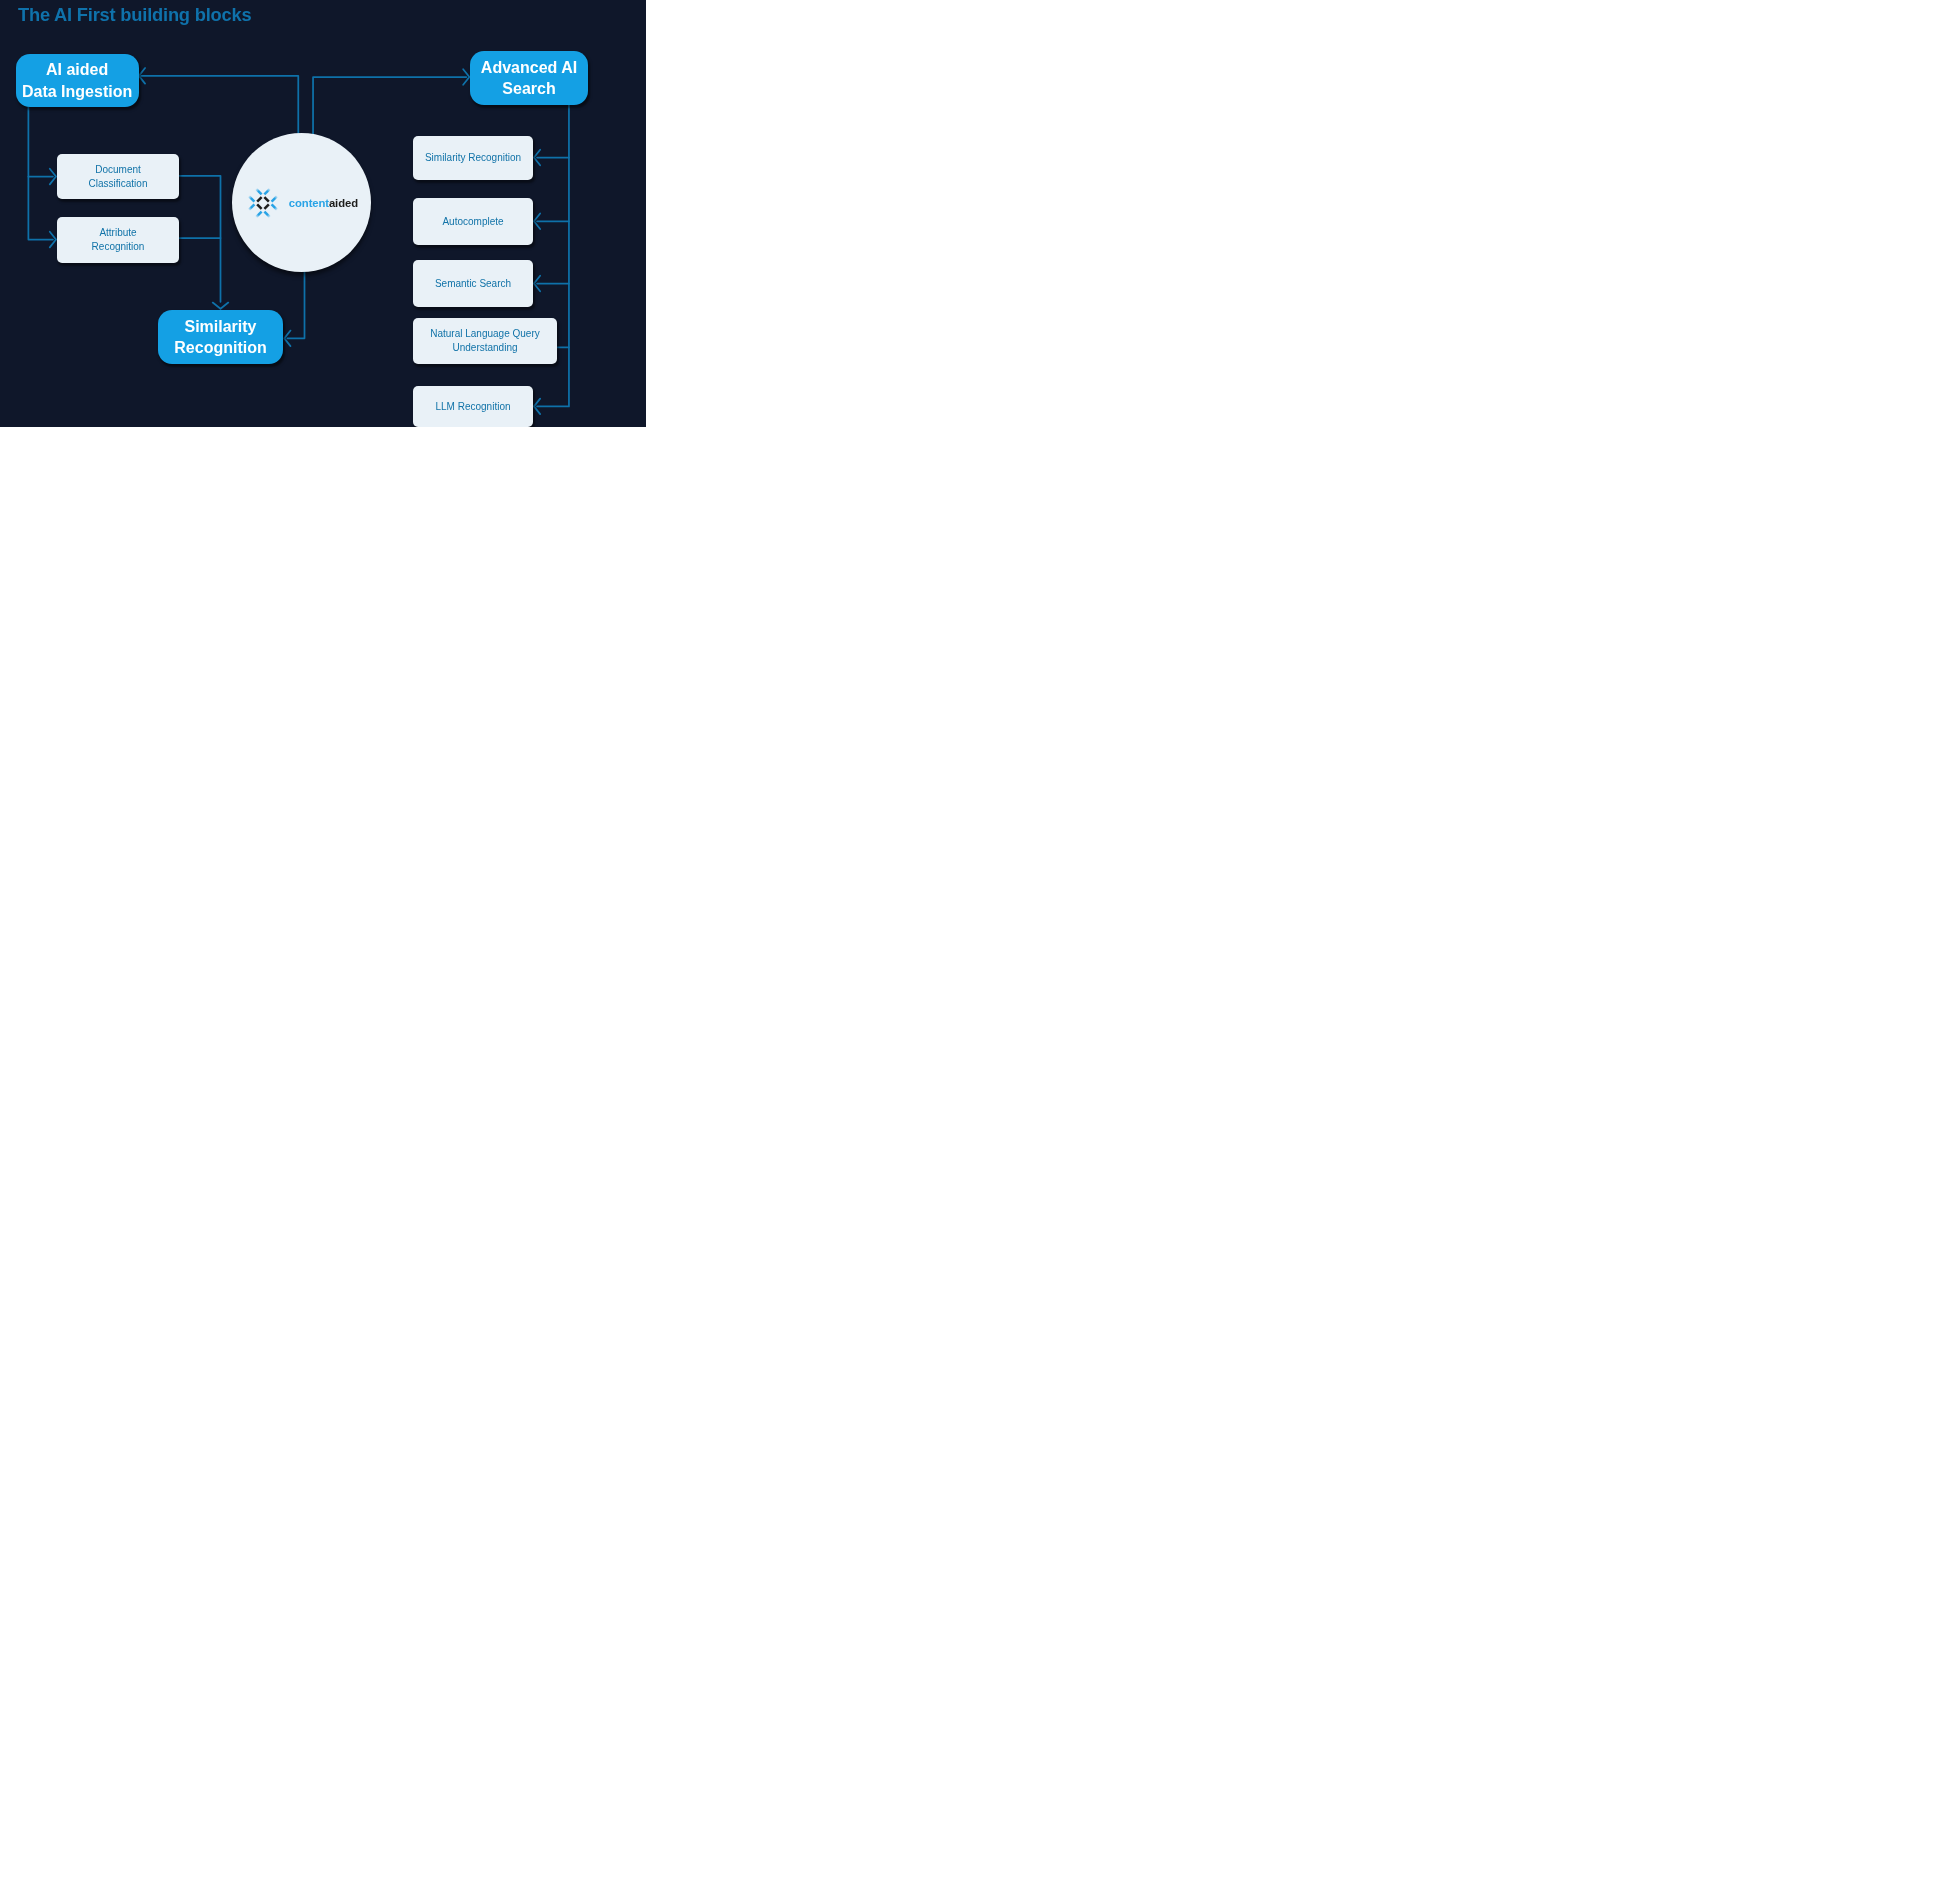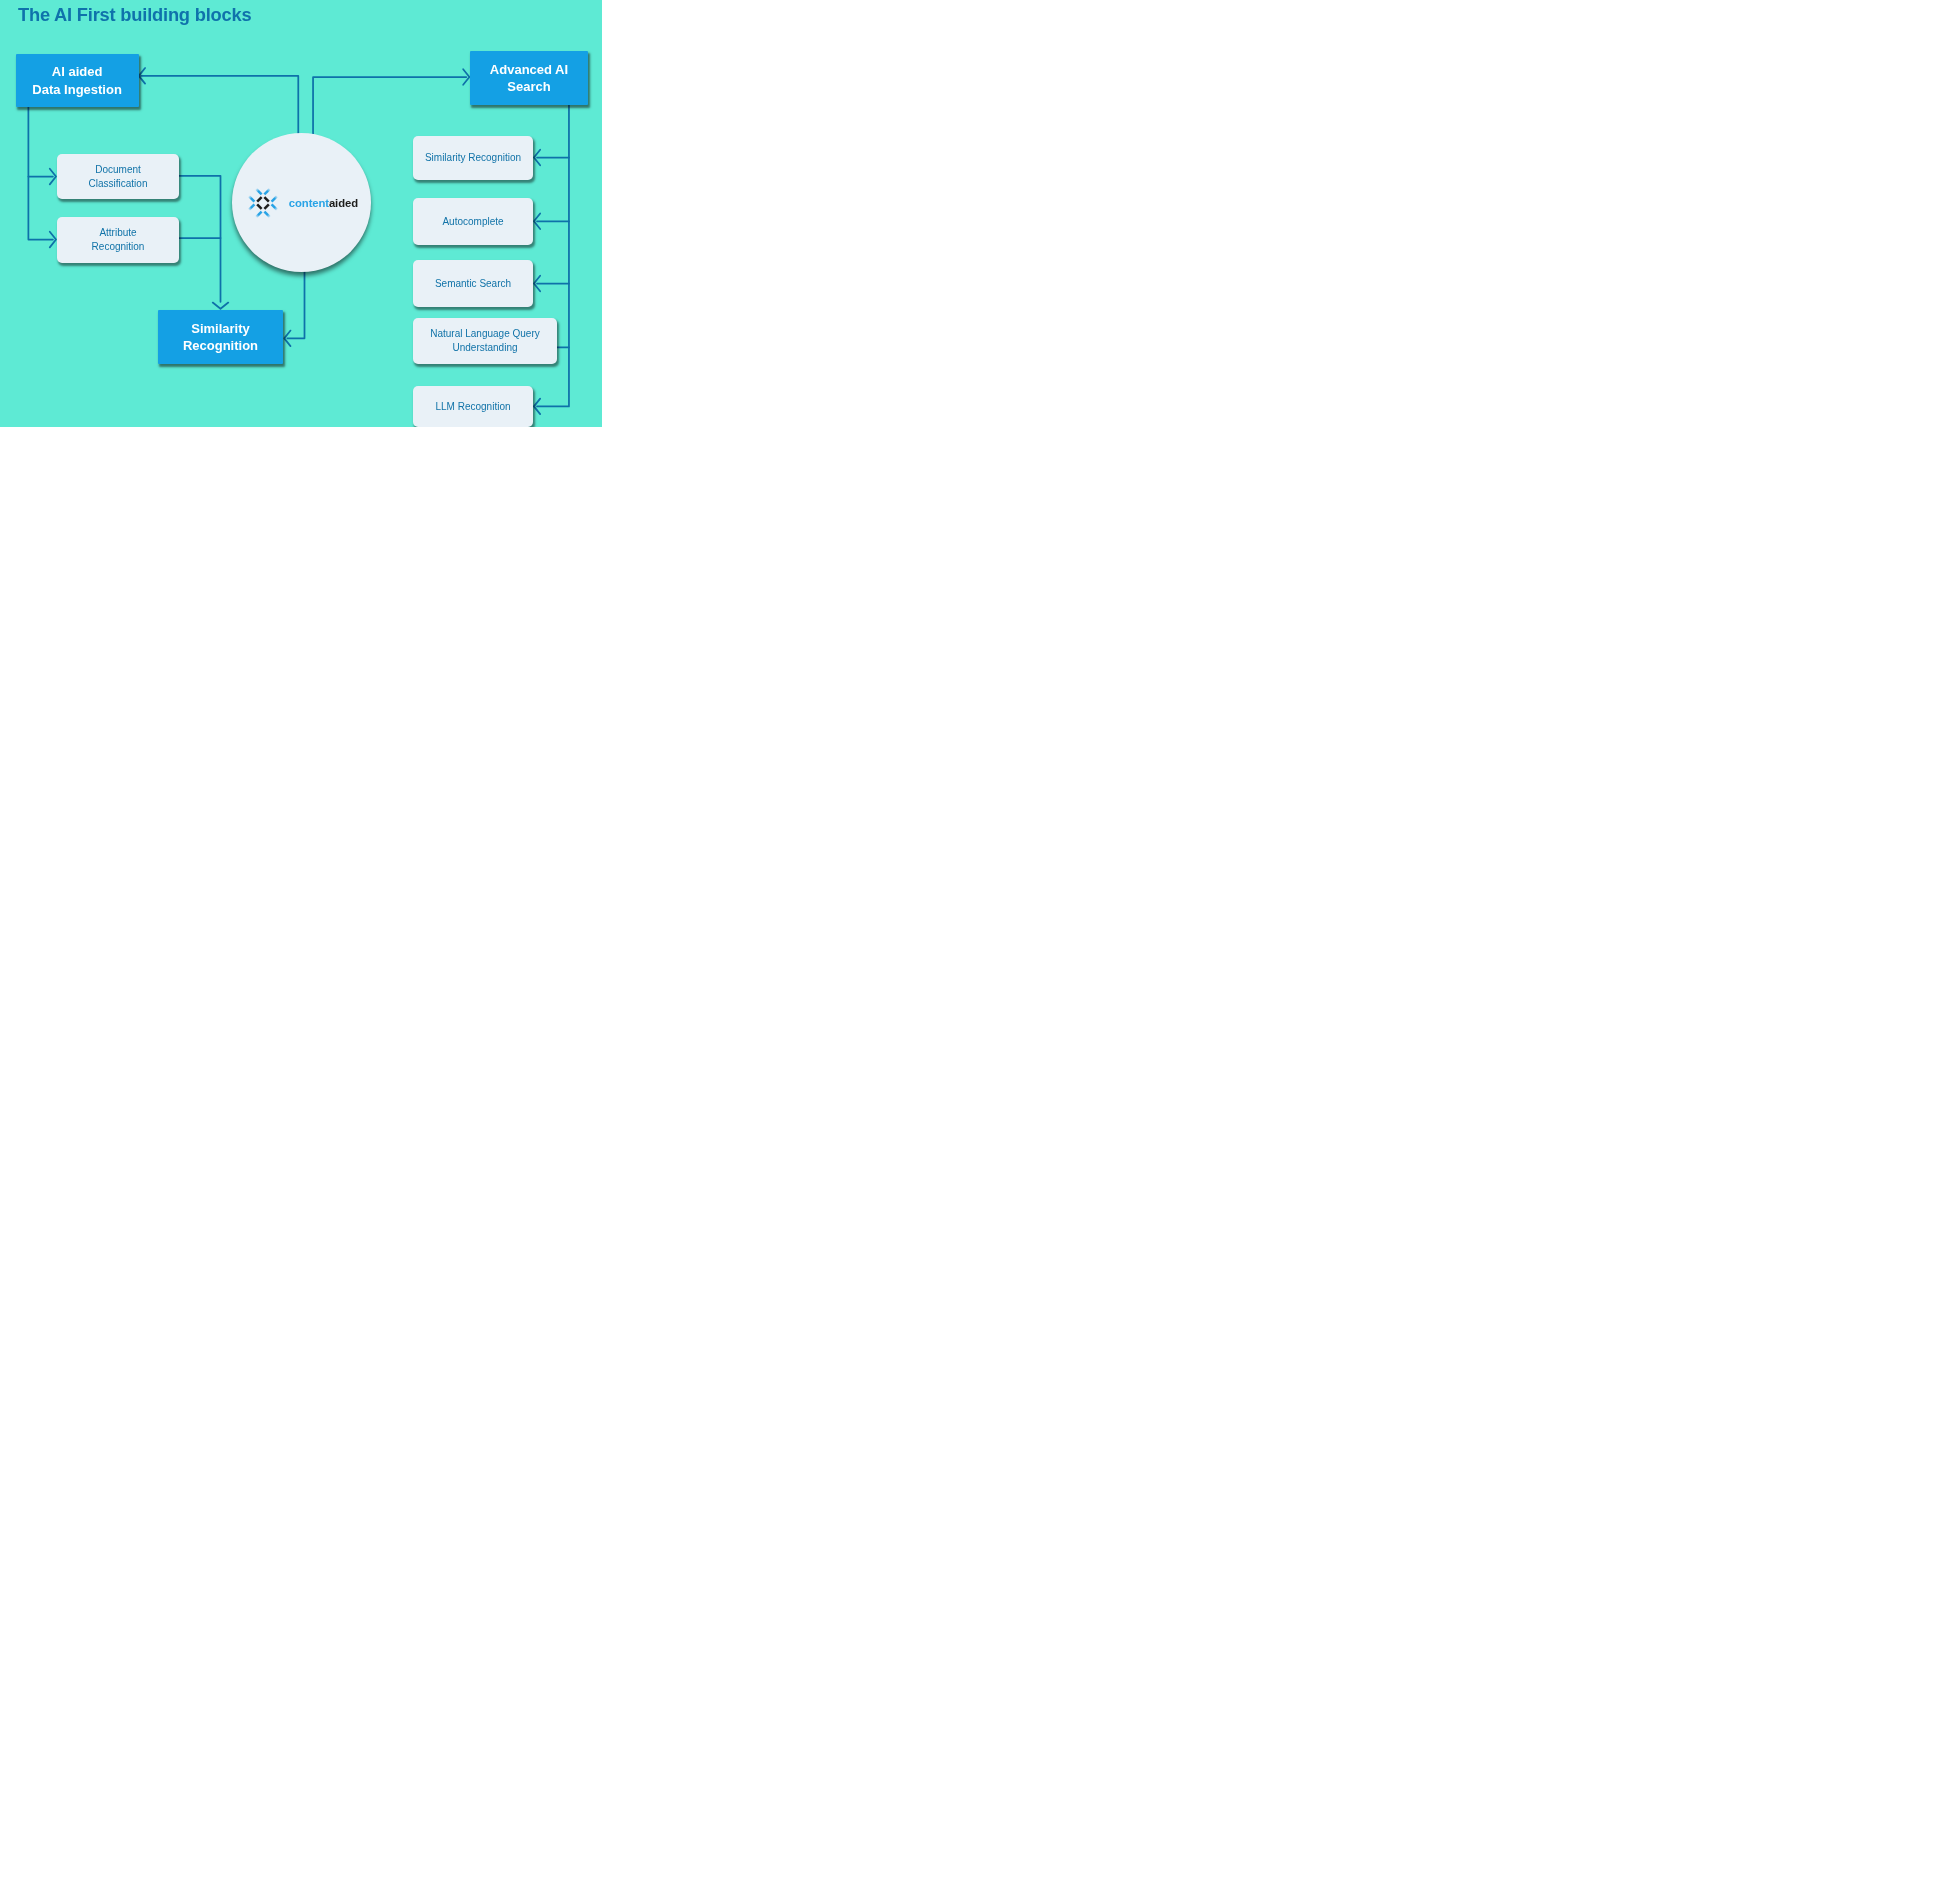--- a/index.html
+++ b/index.html
@@ -5,22 +5,23 @@
   html, body {
     margin: 0;
     padding: 0;
     background: #ffffff;
     font-family: "Liberation Sans", "DejaVu Sans", sans-serif;
   }
   .stage {
     position: relative;
     width: 602px;
     height: 427px;
-    background: #5eead4;
+    background: #0f172a;
     overflow: hidden;
+    padding-left: 44px;
   }
   .page-title {
     position: absolute;
     left: 18px;
     top: 3.9px;
     margin: 0;
     font-size: 18.3px;
     font-weight: 700;
     letter-spacing: -0.2px;
     color: #0f72ab;
@@ -37,24 +38,24 @@
     display: flex;
     flex-direction: column;
     align-items: center;
     justify-content: center;
     text-align: center;
     z-index: 2;
     box-sizing: border-box;
   }
   .primary {
     background: #14a0e4;
-    border-radius: 1px;
+    border-radius: 14px;
     color: #ffffff;
     font-weight: 700;
-    font-size: 13px;
+    font-size: 16px;
     line-height: 1.33;
     box-shadow: 1.9px 2.7px 2.3px rgba(0, 0, 0, 0.5);
   }
   .secondary {
     background: #e9f1f7;
     border-radius: 5px;
     color: #1173a8;
     font-weight: 400;
     font-size: 10px;
     line-height: 1.38;

